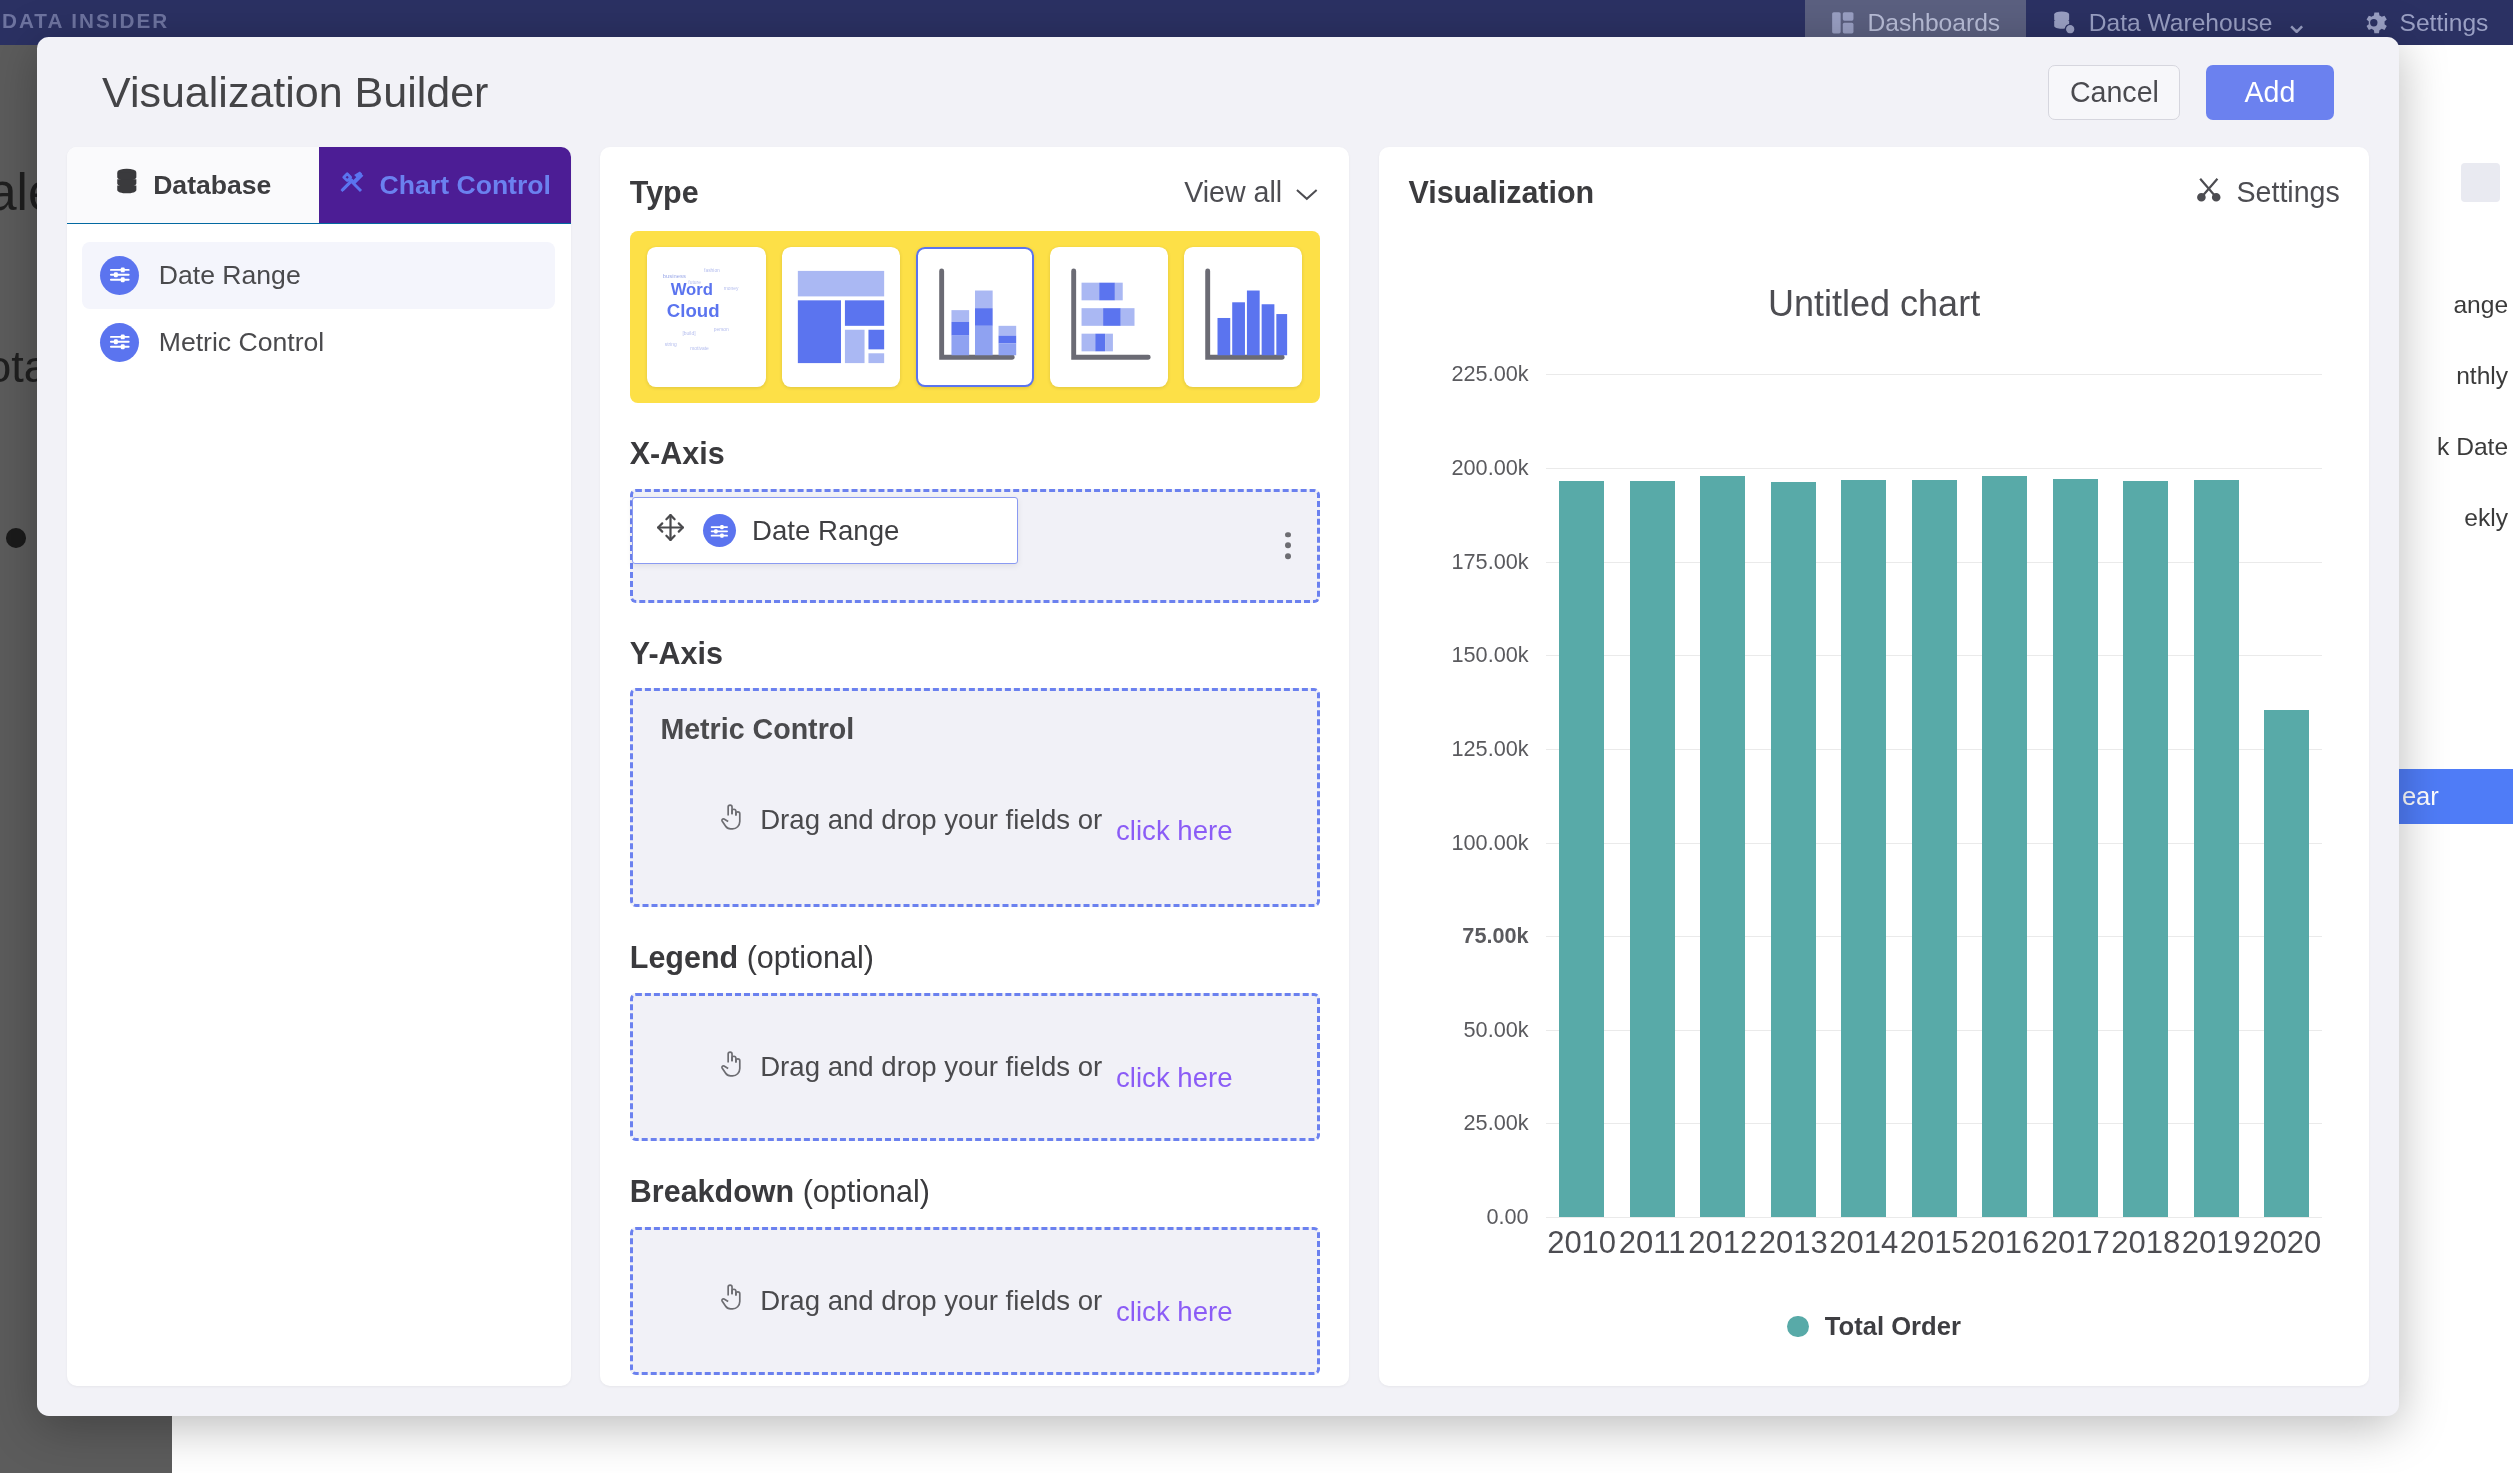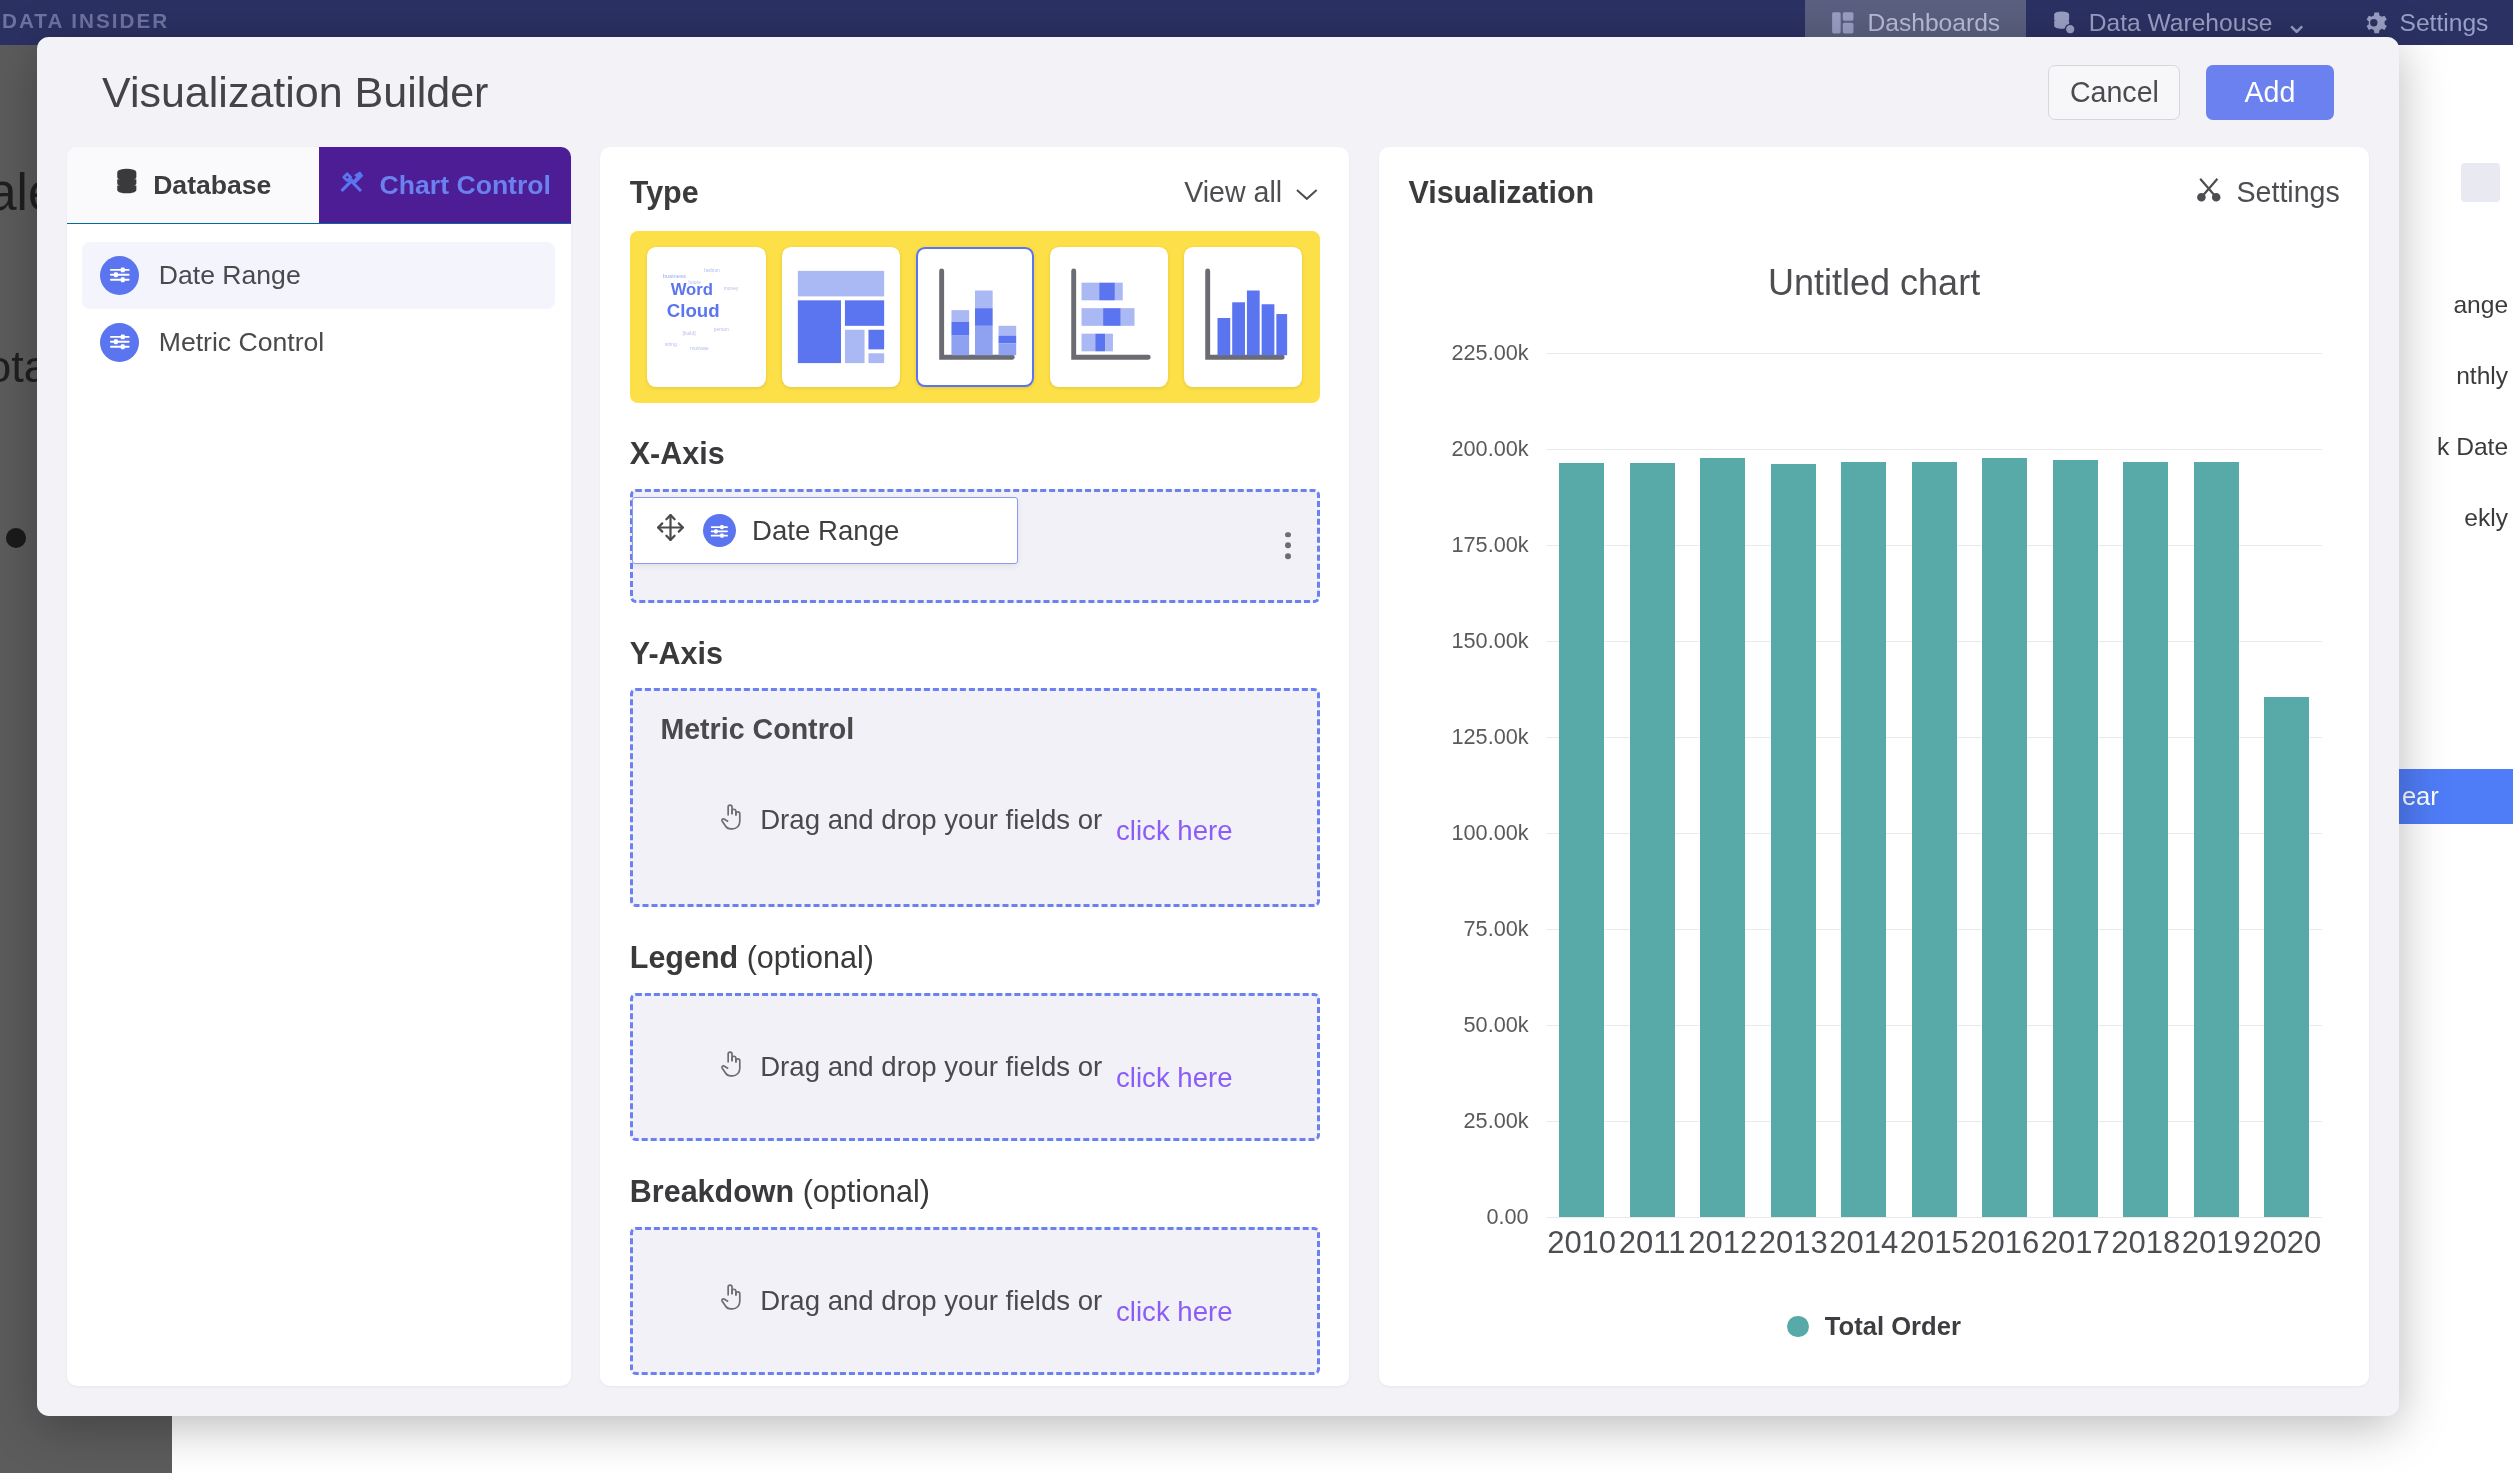--- a/index.html
+++ b/index.html
@@ -179,21 +179,21 @@
     display: flex; flex-direction: column; overflow: hidden;
     box-shadow: 0 1px 3px rgba(0,0,0,0.05);
   }
   .viz-head { display: flex; align-items: center; }
   .viz-title { font-size: 30.5px; color: #3b3b3e; font-weight: 600; }
   .viz-settings {
     margin-left: auto; display: flex; align-items: center; gap: 12.8px;
     font-size: 28.6px; color: #4d4d52; cursor: pointer;
   }
   .chart-title {
-    text-align: center; font-size: 36px; color: #4d4d52; margin-top: 51px;
+    text-align: center; font-size: 36px; color: #4d4d52; margin-top: 72px;
   }
   .chart-wrap { flex: 1; position: relative; margin-top: 27.6px; }
   .plot {
     position: absolute; left: 138px; right: 17.7px; top: 21.7px; bottom: 95px;
   }
   .gridline {
     position: absolute; left: 0; right: 0; height: 1px; background: #eaeaea;
   }
   .ytick {
     position: absolute; right: calc(100% + 17.7px); transform: translateY(-50%);
@@ -546,21 +546,21 @@
 
       <div class="chart-wrap">
         <div class="plot" id="plot">
             <div class="gridline" style="top: 100%;"></div>
             <div class="ytick" style="top: 100%;">0.00</div>
             <div class="gridline" style="top: 88.8889%;"></div>
             <div class="ytick" style="top: 88.8889%;">25.00k</div>
             <div class="gridline" style="top: 77.7778%;"></div>
             <div class="ytick" style="top: 77.7778%;">50.00k</div>
             <div class="gridline" style="top: 66.6667%;"></div>
-            <div class="ytick" style="top: 66.6667%;">75.00k</div>
+            <div class="ytick" style="top: 66.6667%; font-weight: bold;">75.00k</div>
             <div class="gridline" style="top: 55.5556%;"></div>
             <div class="ytick" style="top: 55.5556%;">100.00k</div>
             <div class="gridline" style="top: 44.4444%;"></div>
             <div class="ytick" style="top: 44.4444%;">125.00k</div>
             <div class="gridline" style="top: 33.3333%;"></div>
             <div class="ytick" style="top: 33.3333%;">150.00k</div>
             <div class="gridline" style="top: 22.2222%;"></div>
             <div class="ytick" style="top: 22.2222%;">175.00k</div>
             <div class="gridline" style="top: 11.1111%;"></div>
             <div class="ytick" style="top: 11.1111%;">200.00k</div>

